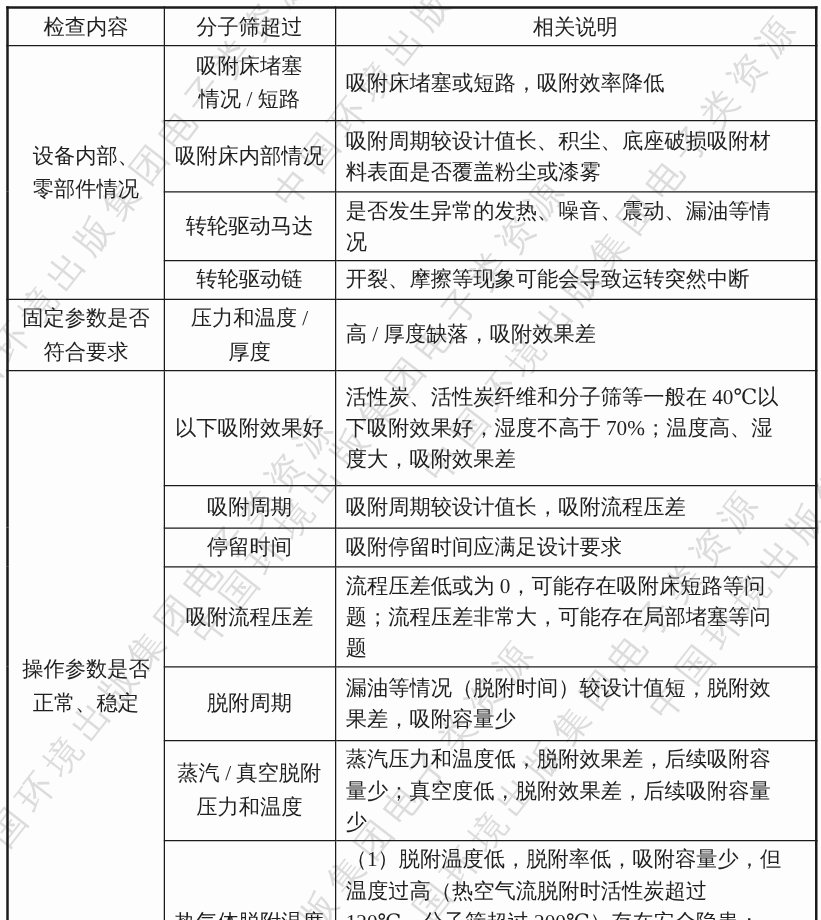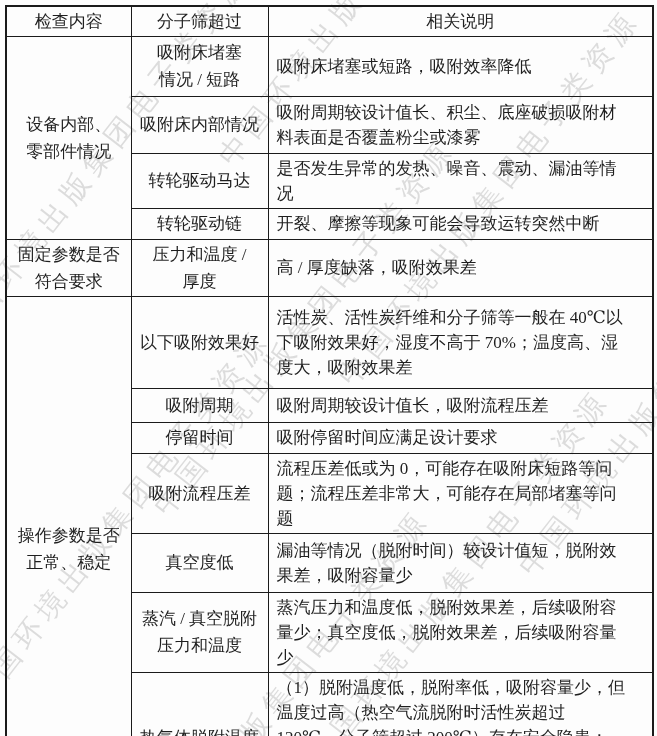--- a/index.html
+++ b/index.html
@@ -132,21 +132,21 @@
       </tr>
       <tr class="h31">
         <td class="p">停留时间</td>
         <td class="n">吸附停留时间应满足设计要求</td>
       </tr>
       <tr class="h61">
         <td class="p">吸附流程压差</td>
         <td class="n">流程压差低或为 0，可能存在吸附床短路等问题；流程压差非常大，可能存在局部堵塞等问题</td>
       </tr>
       <tr class="h59">
-        <td class="p">真空度低</td>
+        <td class="p">脱附周期</td>
         <td class="n">漏油等情况（脱附时间）较设计值短，脱附效果差，吸附容量少</td>
       </tr>
       <tr class="h57">
         <td class="p">蒸汽 / 真空脱附
 压力和温度</td>
         <td class="n">蒸汽压力和温度低，脱附效果差，后续吸附容量少；真空度低，脱附效果差，后续吸附容量少</td>
       </tr>
       <tr class="h124">
         <td class="p">热气体脱附温度</td>
         <td class="n">（1）脱附温度低，脱附率低，吸附容量少，但温度过高（热空气流脱附时活性炭超过 120℃，分子筛超过 200℃）存在安全隐患；

